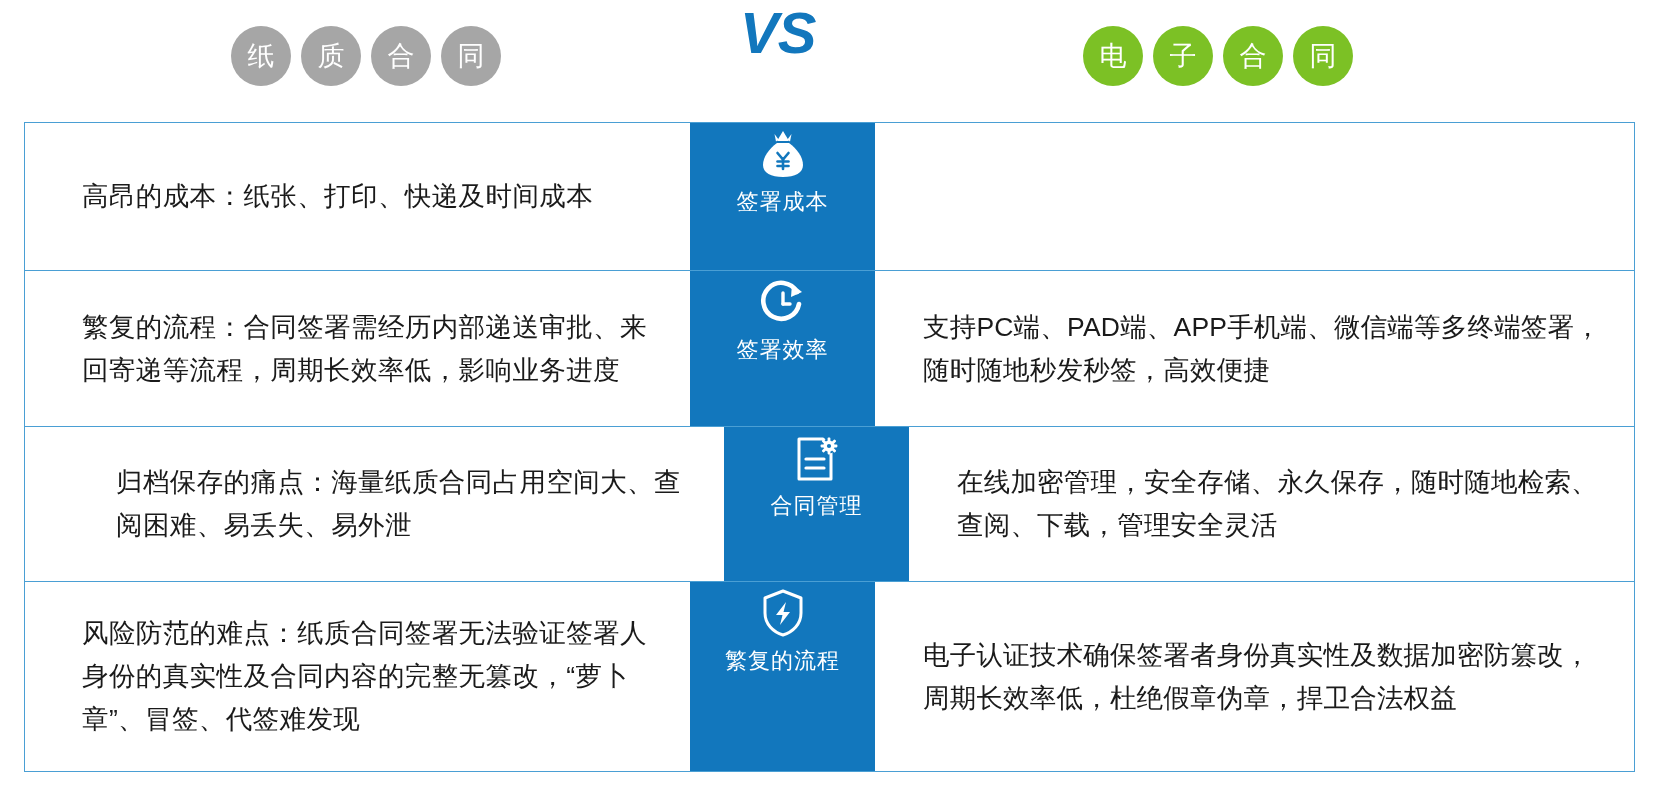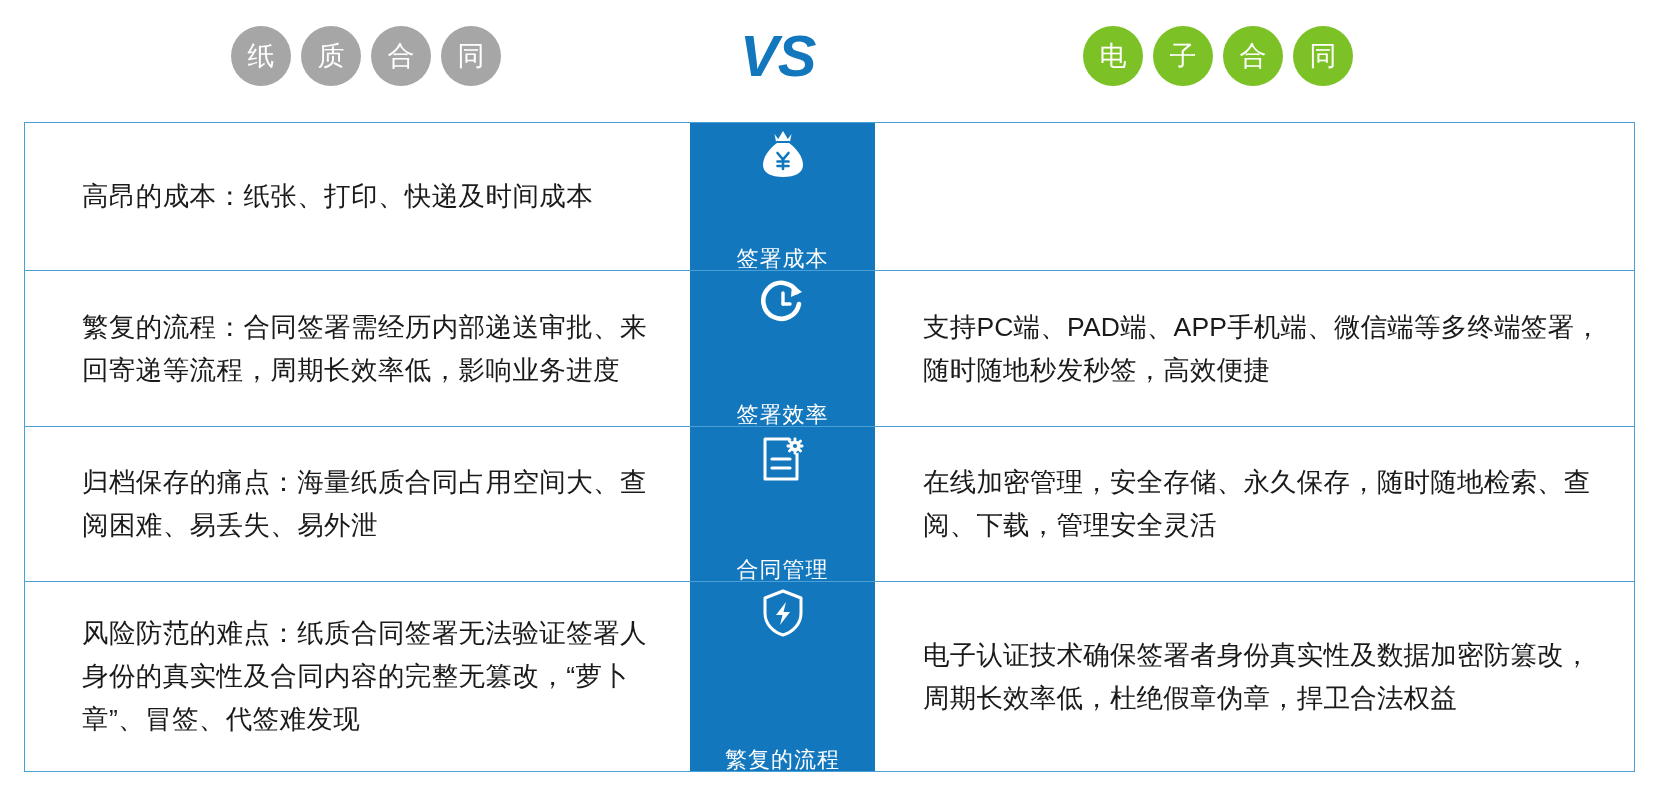--- a/index.html
+++ b/index.html
@@ -45,21 +45,21 @@
     font-weight: 500;
     line-height: 1;
     letter-spacing: 0;
   }
   .badge.gray  { background: #a6a6a6; }
   .badge.green { background: #7cc125; }
 
   .vs {
     position: absolute;
     left: 740px;
-    top: 27px;
+    top: 4px;
     font-size: 58px;
     font-weight: bold;
     font-style: italic;
     color: #1277bd;
     letter-spacing: -1px;
     line-height: 1;
   }
 
   
   .table {
@@ -76,39 +76,39 @@
     display: flex;
     box-sizing: border-box;
     border: 1px solid #4a9fd4;
     border-bottom: none;
     position: relative;
   }
   .row:last-child { border-bottom: 1px solid #4a9fd4; }
 
   .row.r1 { height: 148px; }
   .row.r2 { height: 156px; }
-  .row.r3 { height: 155px; }
+  .row.r3 { height: 155px; padding-left: 34px; }
   .row.r4 { height: 191px; }
 
   .cell-left {
     width: 665px;
     box-sizing: border-box;
     padding: 0 36px 0 57px;
     display: flex;
     align-items: center;
   }
   .cell-center {
     width: 185px;
     box-sizing: border-box;
     background: #1277bd;
     color: #ffffff;
     display: flex;
     flex-direction: column;
     align-items: center;
-    justify-content: space-between;
+    justify-content: flex-start;
     flex: 0 0 185px;
   }
   .cell-right {
     flex: 1;
     box-sizing: border-box;
     padding: 0 30px 0 48px;
     display: flex;
     align-items: center;
   }
 

